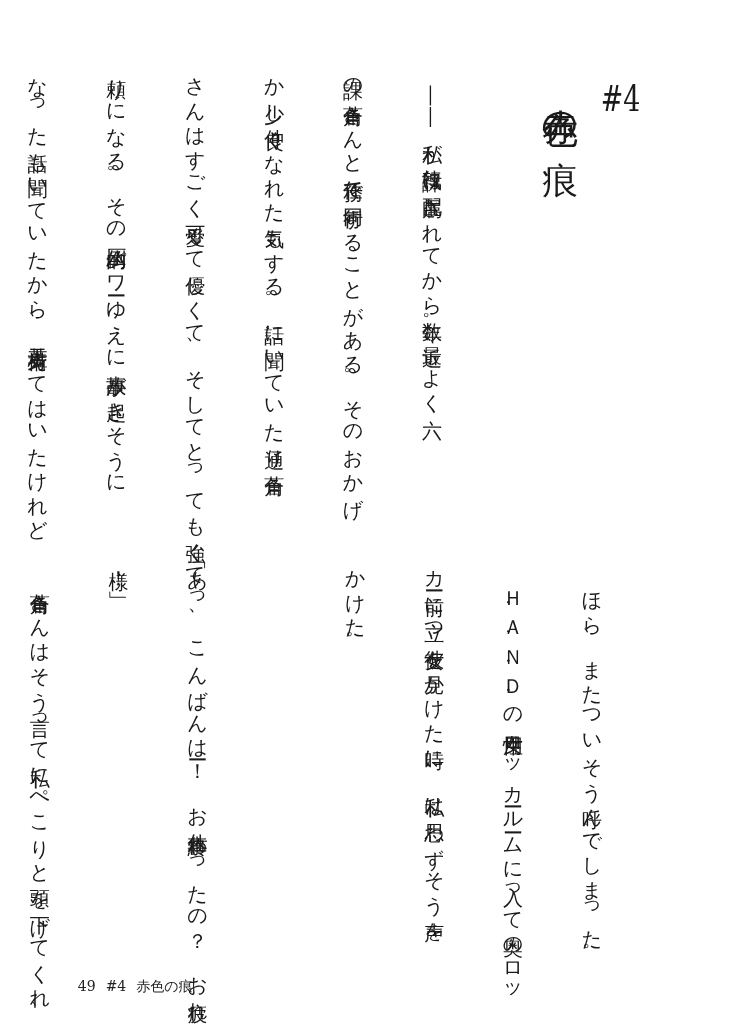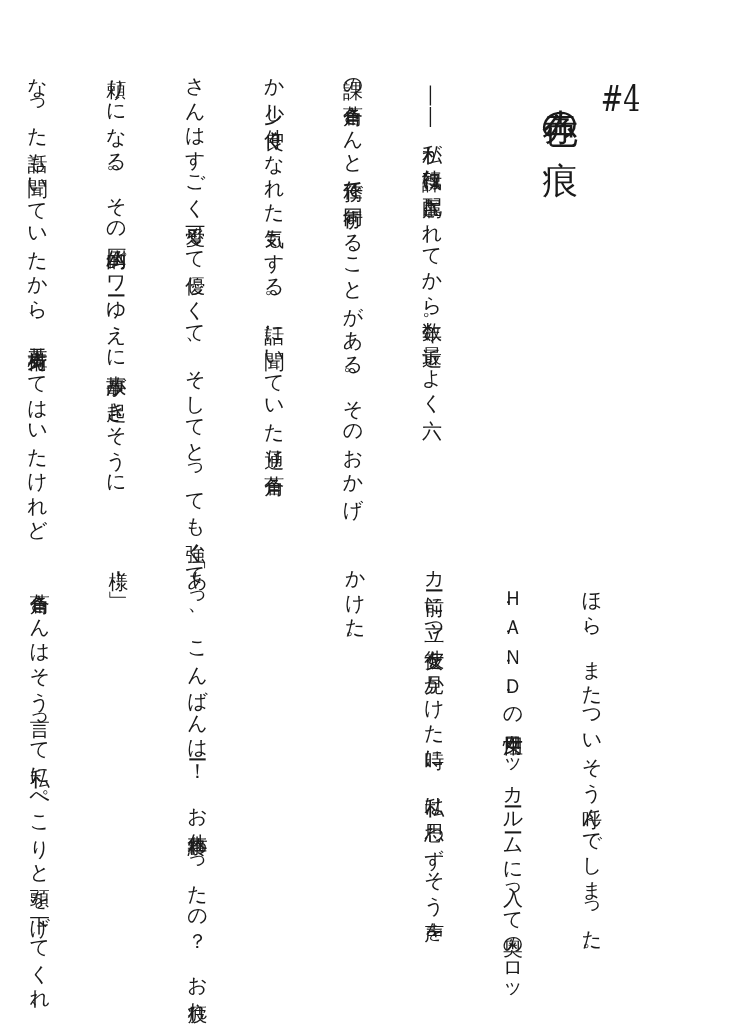--- a/index.html
+++ b/index.html
@@ -79,14 +79,17 @@
     
     
     
     
     
     
     
     
   </div>
 
+  <div class="folio">
+    <span>49</span><span>#4</span><span>赤色の痕</span>
+  </div>
 
 </div>
 
 </body></html>

